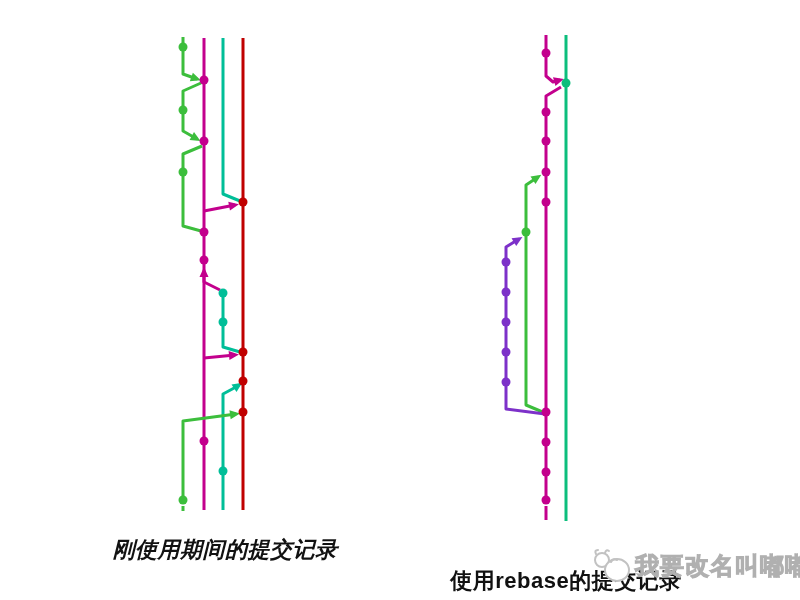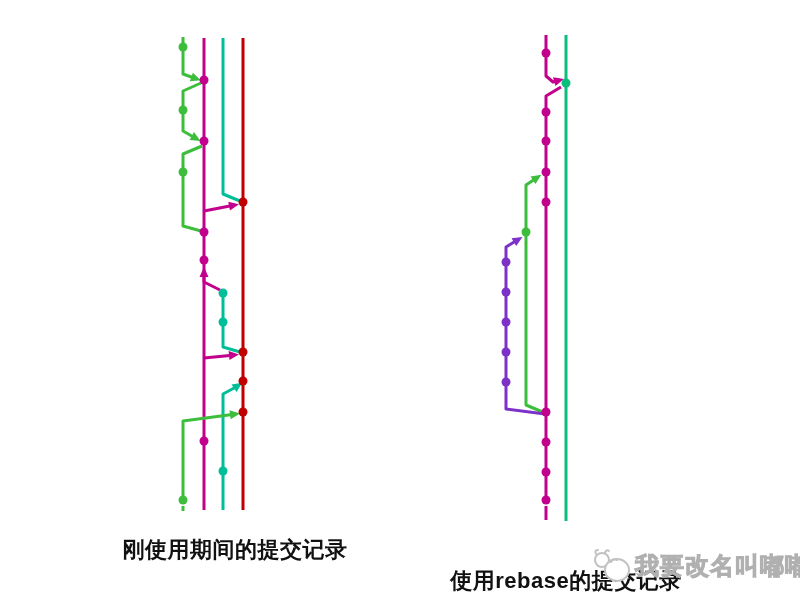--- a/index.html
+++ b/index.html
@@ -10,21 +10,21 @@
   #graph-svg{position:absolute;left:0;top:0;}
   .caption{
     position:absolute;
     transform:translateX(-50%);
     font-weight:bold;
     font-size:22px;
     color:#111111;
     white-space:nowrap;
     letter-spacing:0.5px;
   }
-  #caption-left{left:235px;top:535px;}
+  #caption-left{left:225px;top:535px;font-style:italic;}
   #caption-right{left:566px;top:566px;}
   .watermark{
     position:absolute;left:591px;top:545px;
     display:flex;align-items:center;
     pointer-events:none;
   }
   .watermark-text{
     font-size:24px;
     font-weight:bold;
     color:#cccccc;

